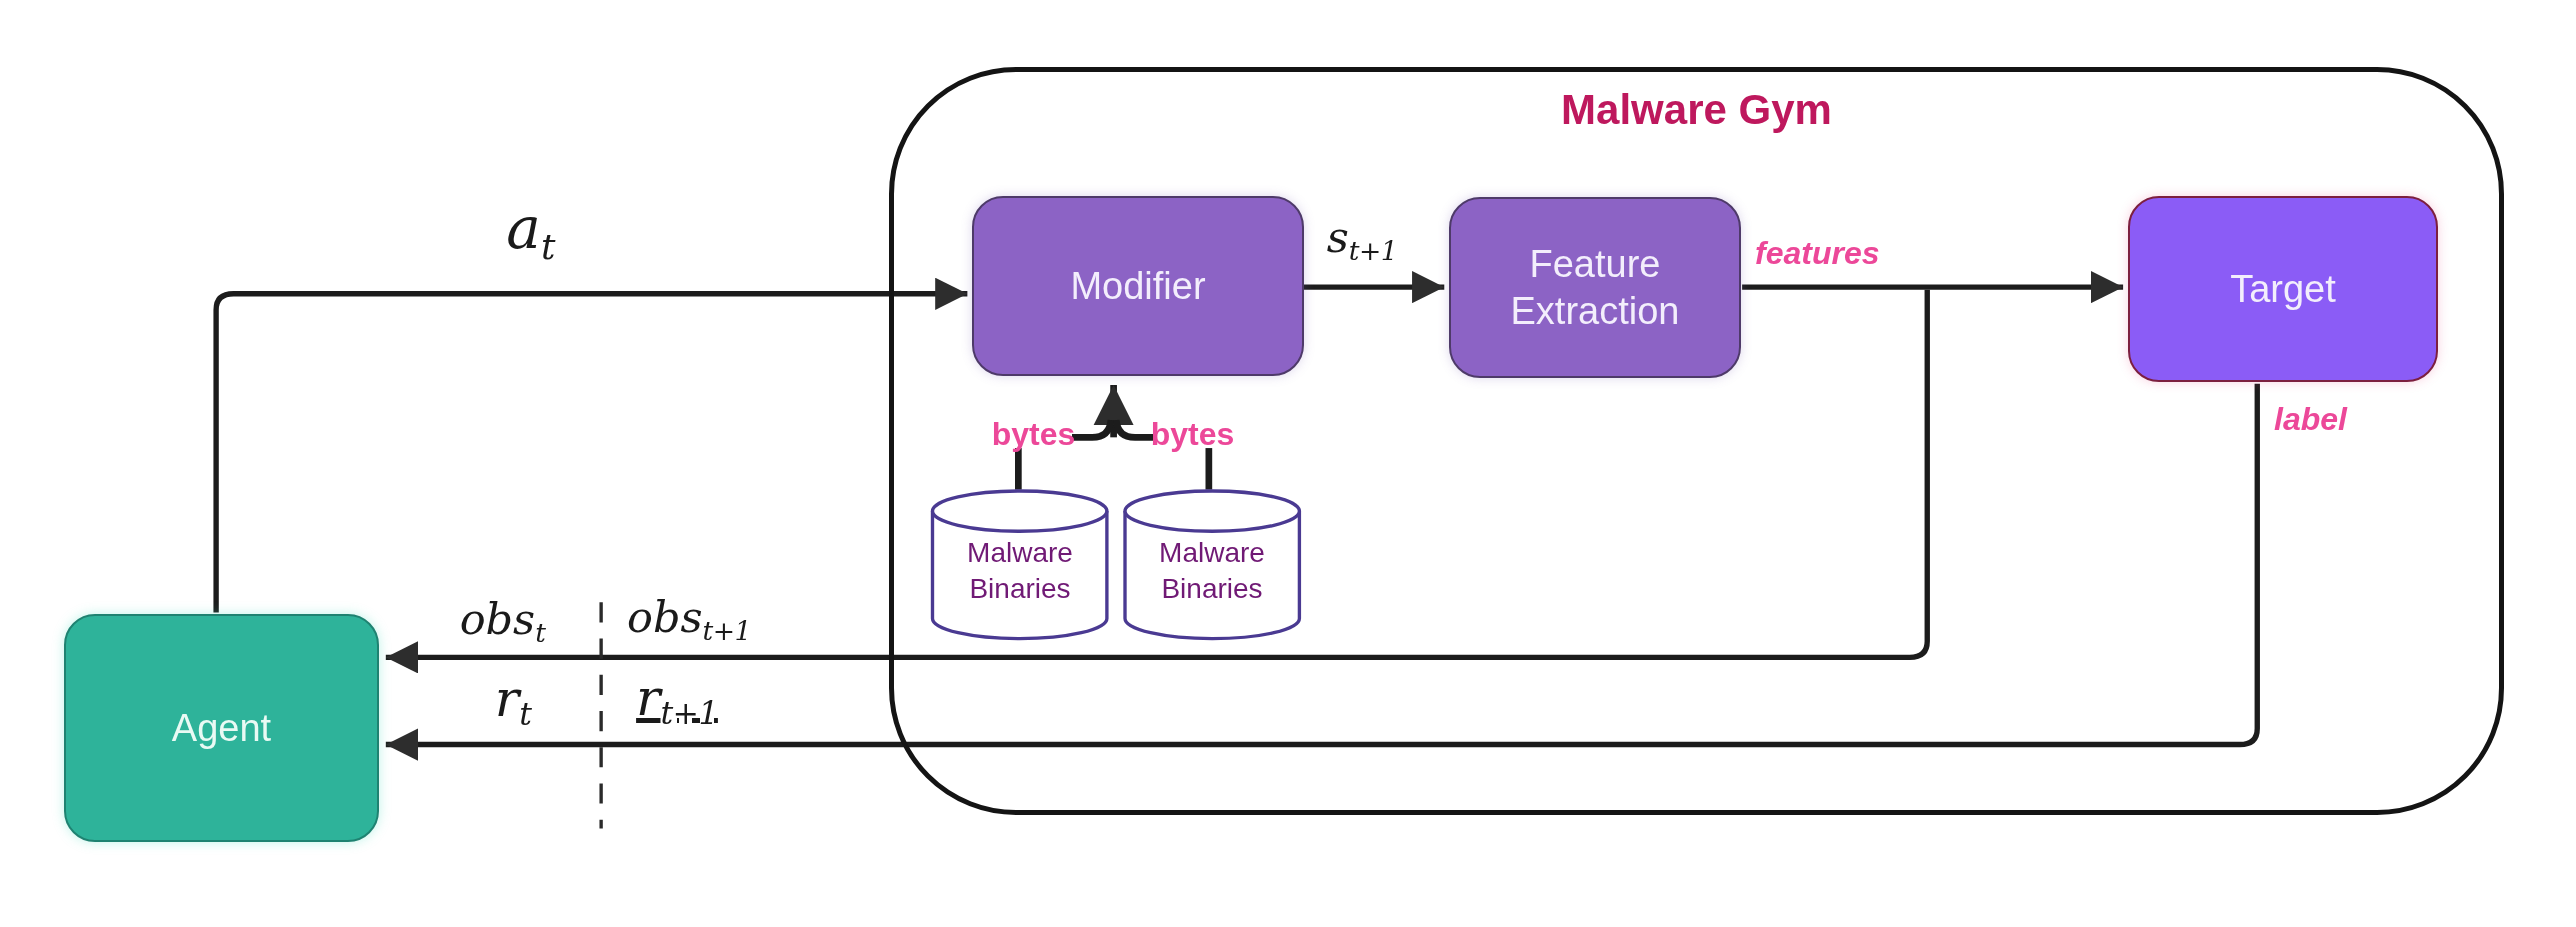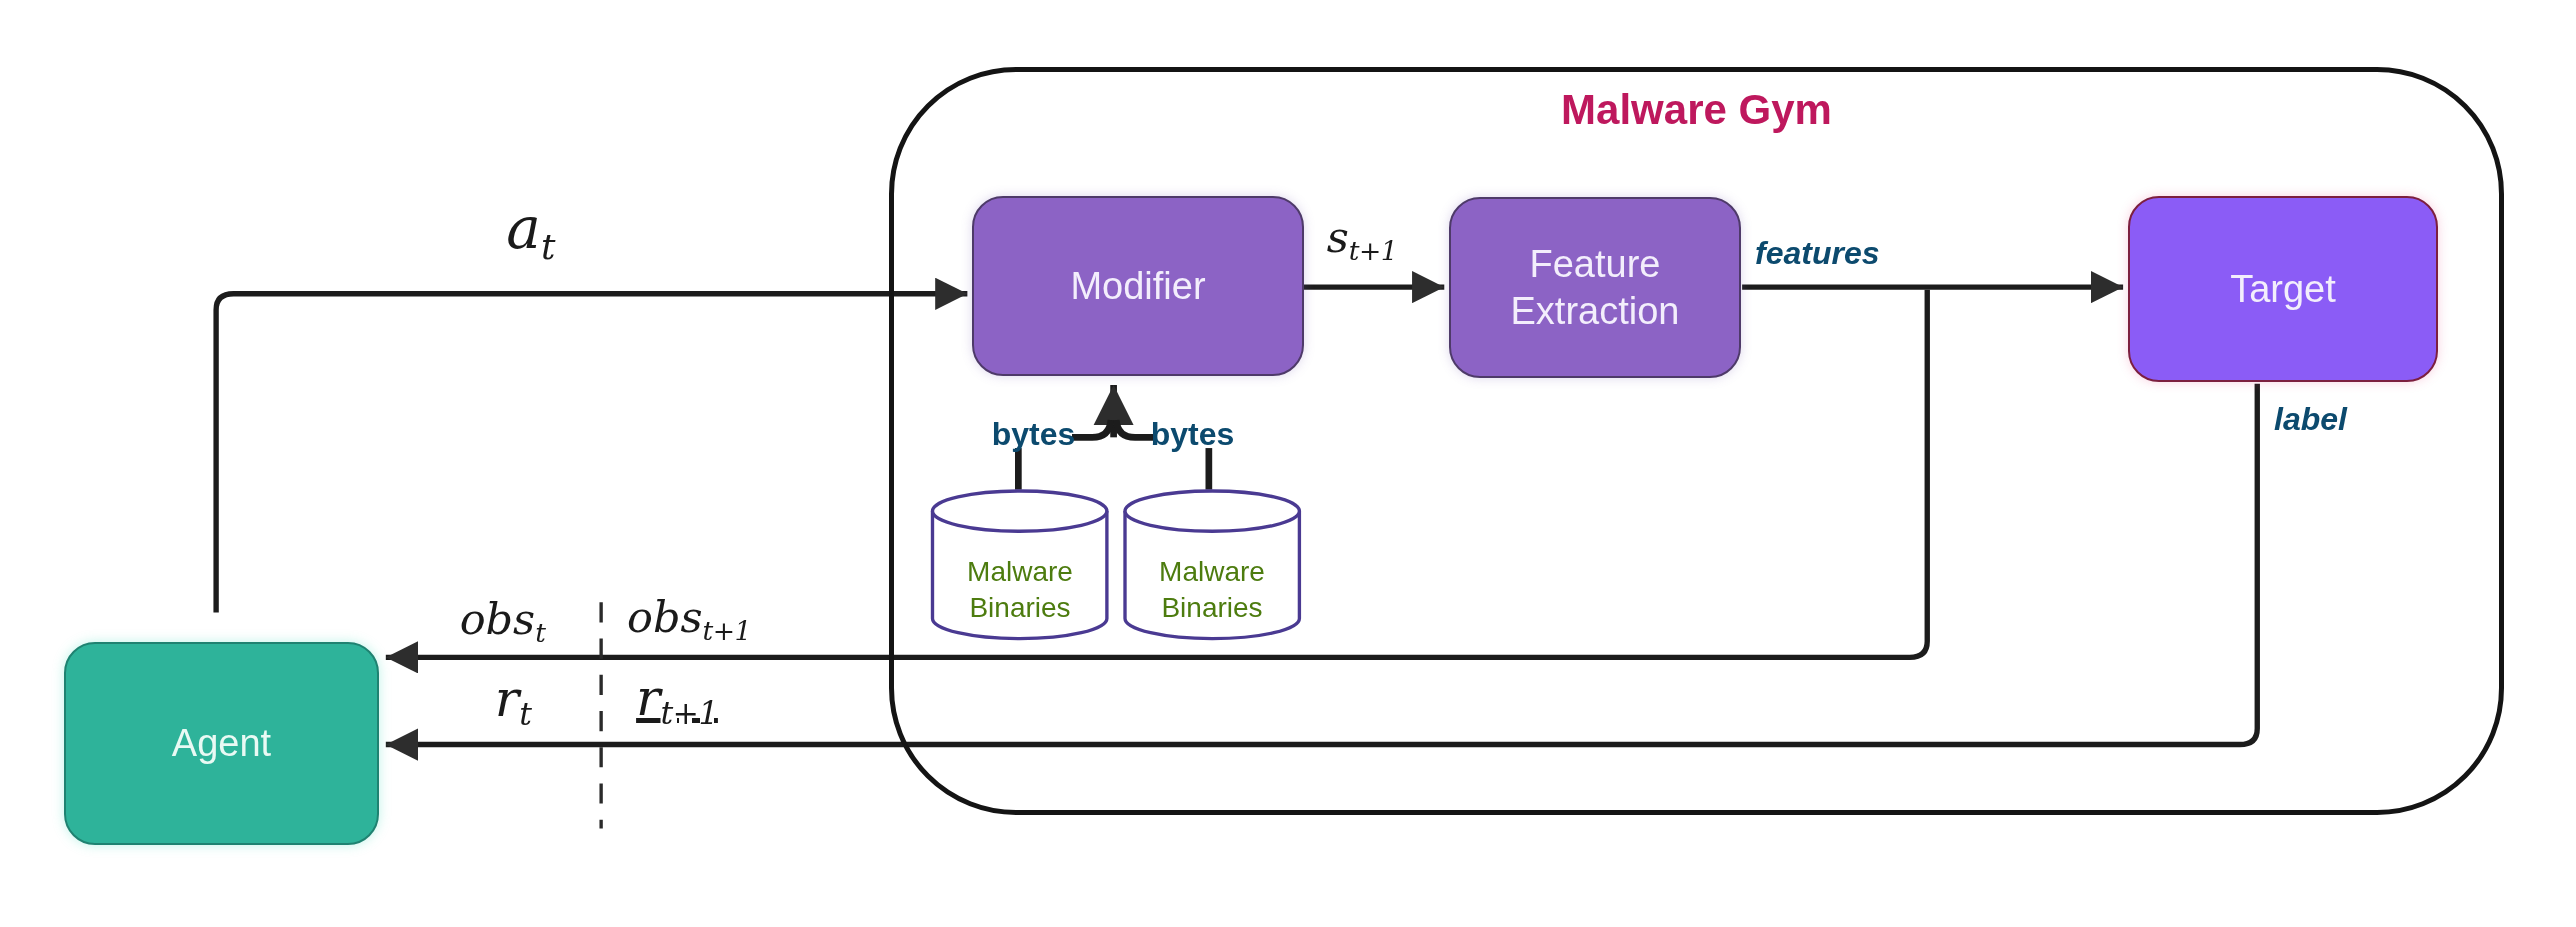--- a/index.html
+++ b/index.html
@@ -64,21 +64,21 @@
   }
   .node.teal {
     background: #2eb39a;
     border: 2.7px solid #1f8271;
     box-shadow: 0 0 12px rgba(70, 220, 190, 0.35);
     color: #e9faf4;
   }
   #node-modifier  { left: 972px; top: 196px; width: 332px; height: 180px; }
   #node-feature   { left: 1449px; top: 197px; width: 292px; height: 181px; padding: 0 19px; }
   #node-target    { left: 2128px; top: 196px; width: 310px; height: 186px; }
-  #node-agent     { left: 64px;  top: 642px; width: 315px; height: 203px; }
+  #node-agent     { left: 64px;  top: 614px; width: 315px; height: 228px; }
 
   
   #gym-container {
     position: absolute;
     left: 889px; top: 67px;
     width: 1615px; height: 748px;
     border: 5.4px solid #141414;
     border-radius: 127px;
     box-sizing: border-box;
     background: transparent;
@@ -111,41 +111,40 @@
   #label-action   { left: 470px;  top: 186px;  width: 121px; font-size: 58px; margin-top: 8px; }
   #label-state    { left: 1283px; top: 212px;  width: 158px; font-size: 43px; }
   #label-obs-cur  { left: 439px;  top: 594px;  width: 127px; font-size: 43px; }
   #label-obs-next { left: 612px;  top: 592px;  width: 154px; font-size: 43px; }
   #label-r-cur    { left: 456px;  top: 669px;  width: 114px; font-size: 51px; }
   #label-r-next   { left: 605px;  top: 668px;  width: 144px; font-size: 51px; text-decoration: underline; }
 
   
   .anno {
     position: absolute;
-    color: #0c4a6e;
+    color: #ec4899;
     font-weight: bold;
     font-size: 32px;
     white-space: nowrap;
   }
   .anno.italic { font-style: italic; }
   #label-features   { left: 1755px; top: 235px; }
   #label-bytes-l    { left: 991px; top: 416px; width: 85px; text-align: center; }
   #label-bytes-r    { left: 1150px; top: 416px; width: 85px; text-align: center; }
   #label-target-out { left: 2274px; top: 401px; }
 
   
   .cyl-label {
     position: absolute;
     top: 535px;
     width: 172px;
     text-align: center;
-    color: #4d7c0f;
+    color: #701a75;
     font-size: 28px;
     line-height: 1.3;
-    margin-top: 19px;
   }
   #cyl-label-malware { left: 934px; }
   #cyl-label-benign  { left: 1126px; }
   .cyl-line { display: block; }
 </style>
 </head>
 <body>
 
 <div id="canvas">
 

